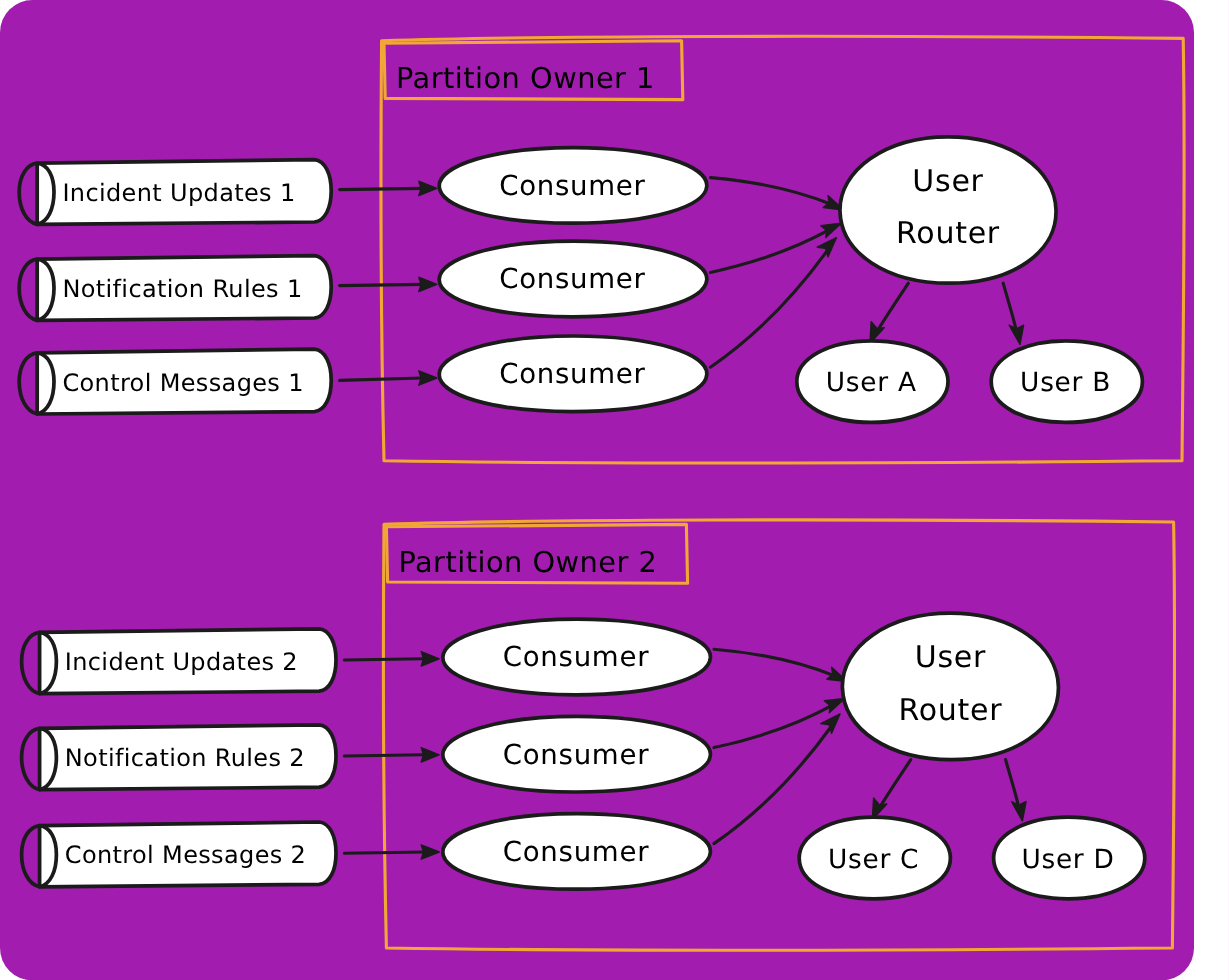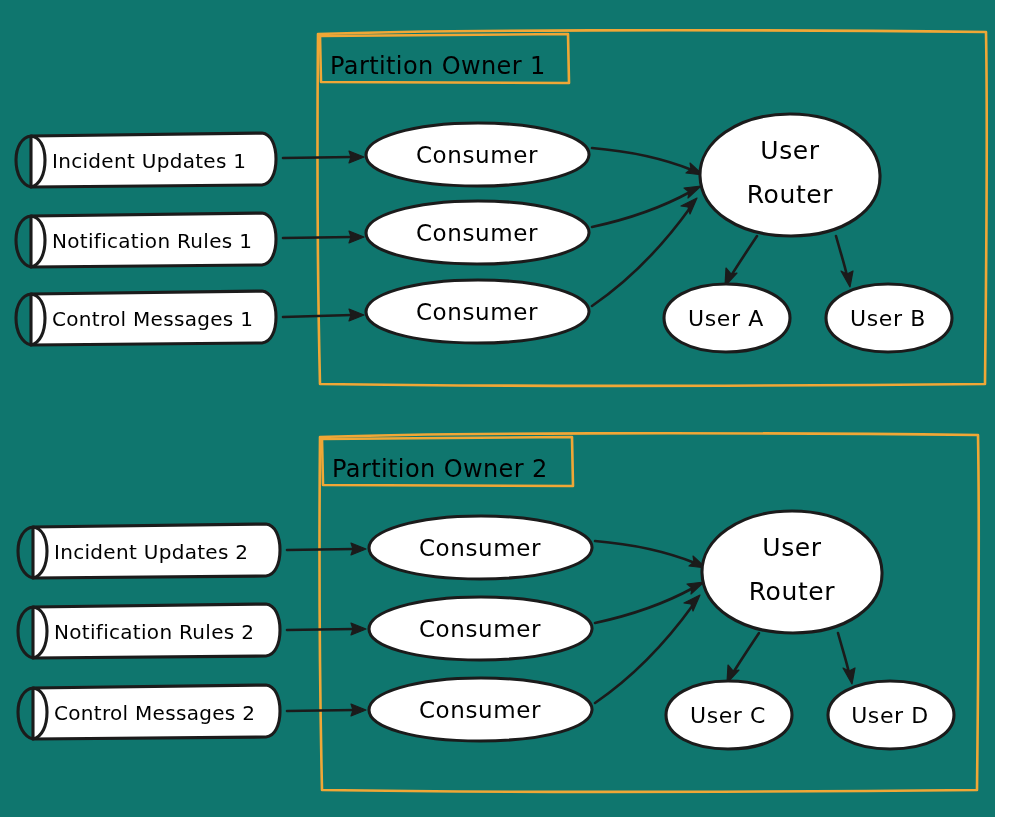--- a/index.html
+++ b/index.html
@@ -10,21 +10,22 @@
   body {
     width: 1024px;
     height: 817px;
     font-family: "DejaVu Sans", sans-serif;
     overflow: hidden;
   }
   #diagram-root {
     position: relative;
     width: 995px;
     height: 817px;
-    background: #0f766e;
+    background: #a21caf;
+    border-radius: 27px;
   }
   svg.canvas {
     position: absolute;
     top: 0; left: 0;
     width: 1024px;
     height: 817px;
   }
   .sketch-stroke {
     fill: none;
     stroke: #1b1b1b;

